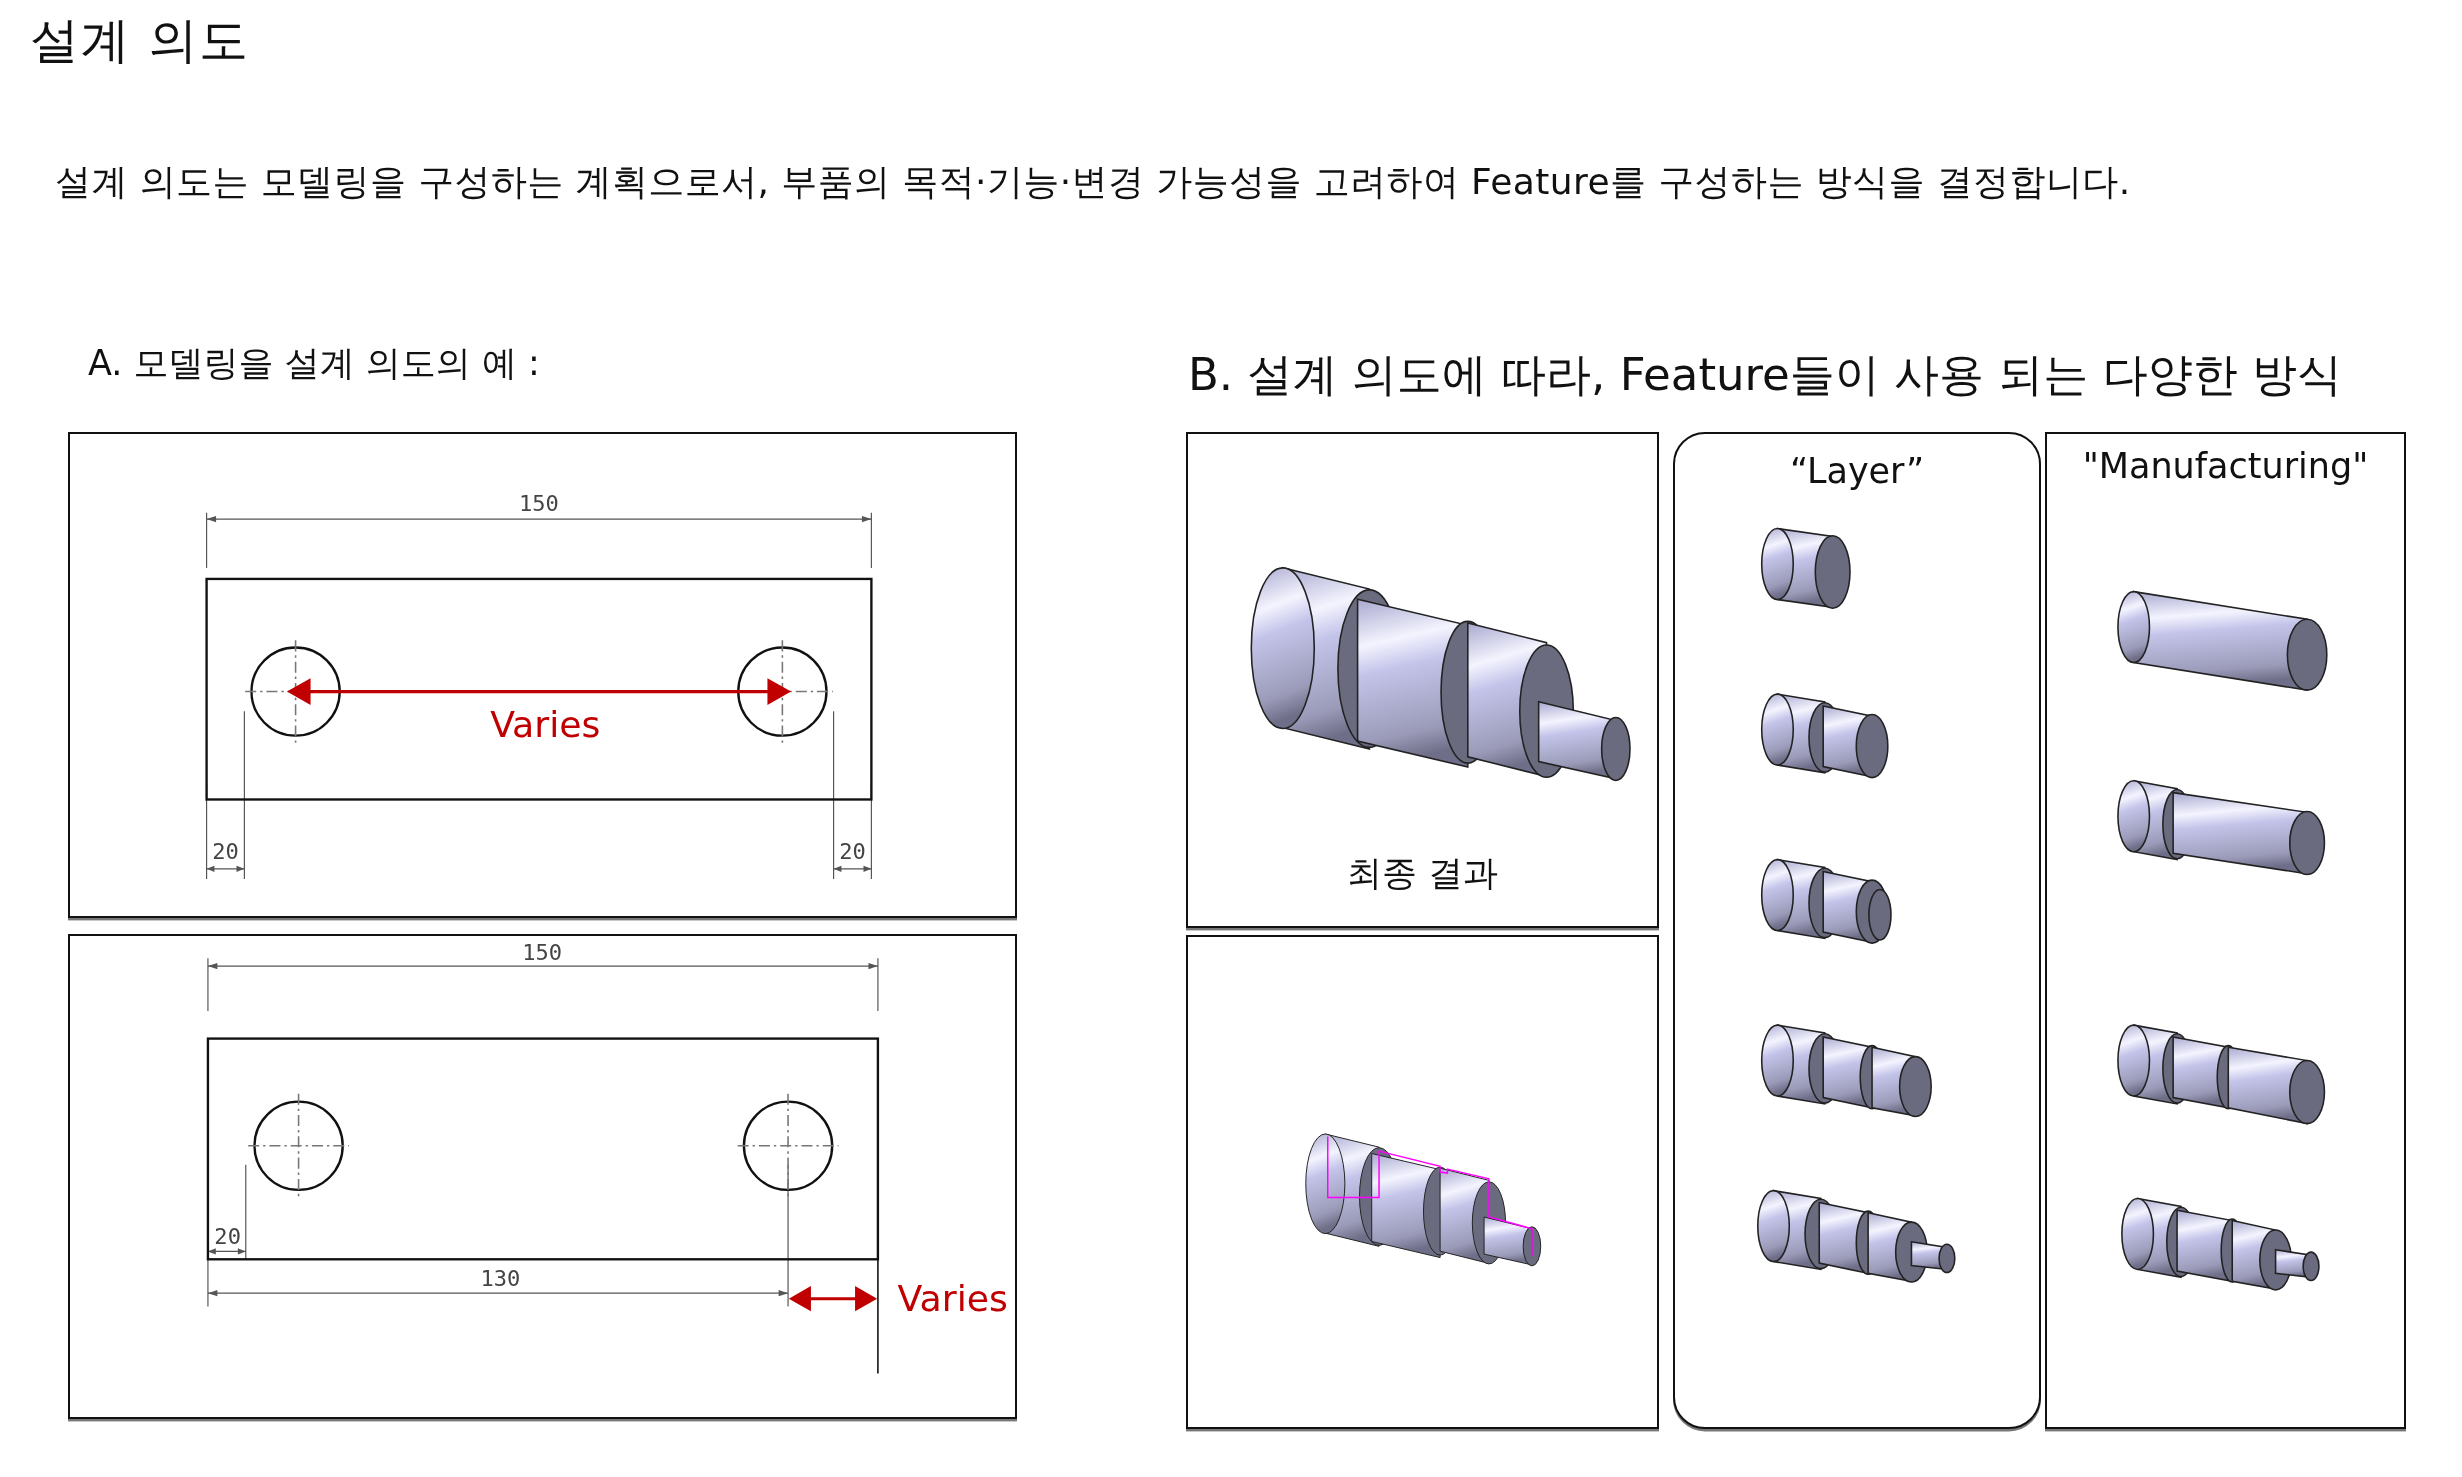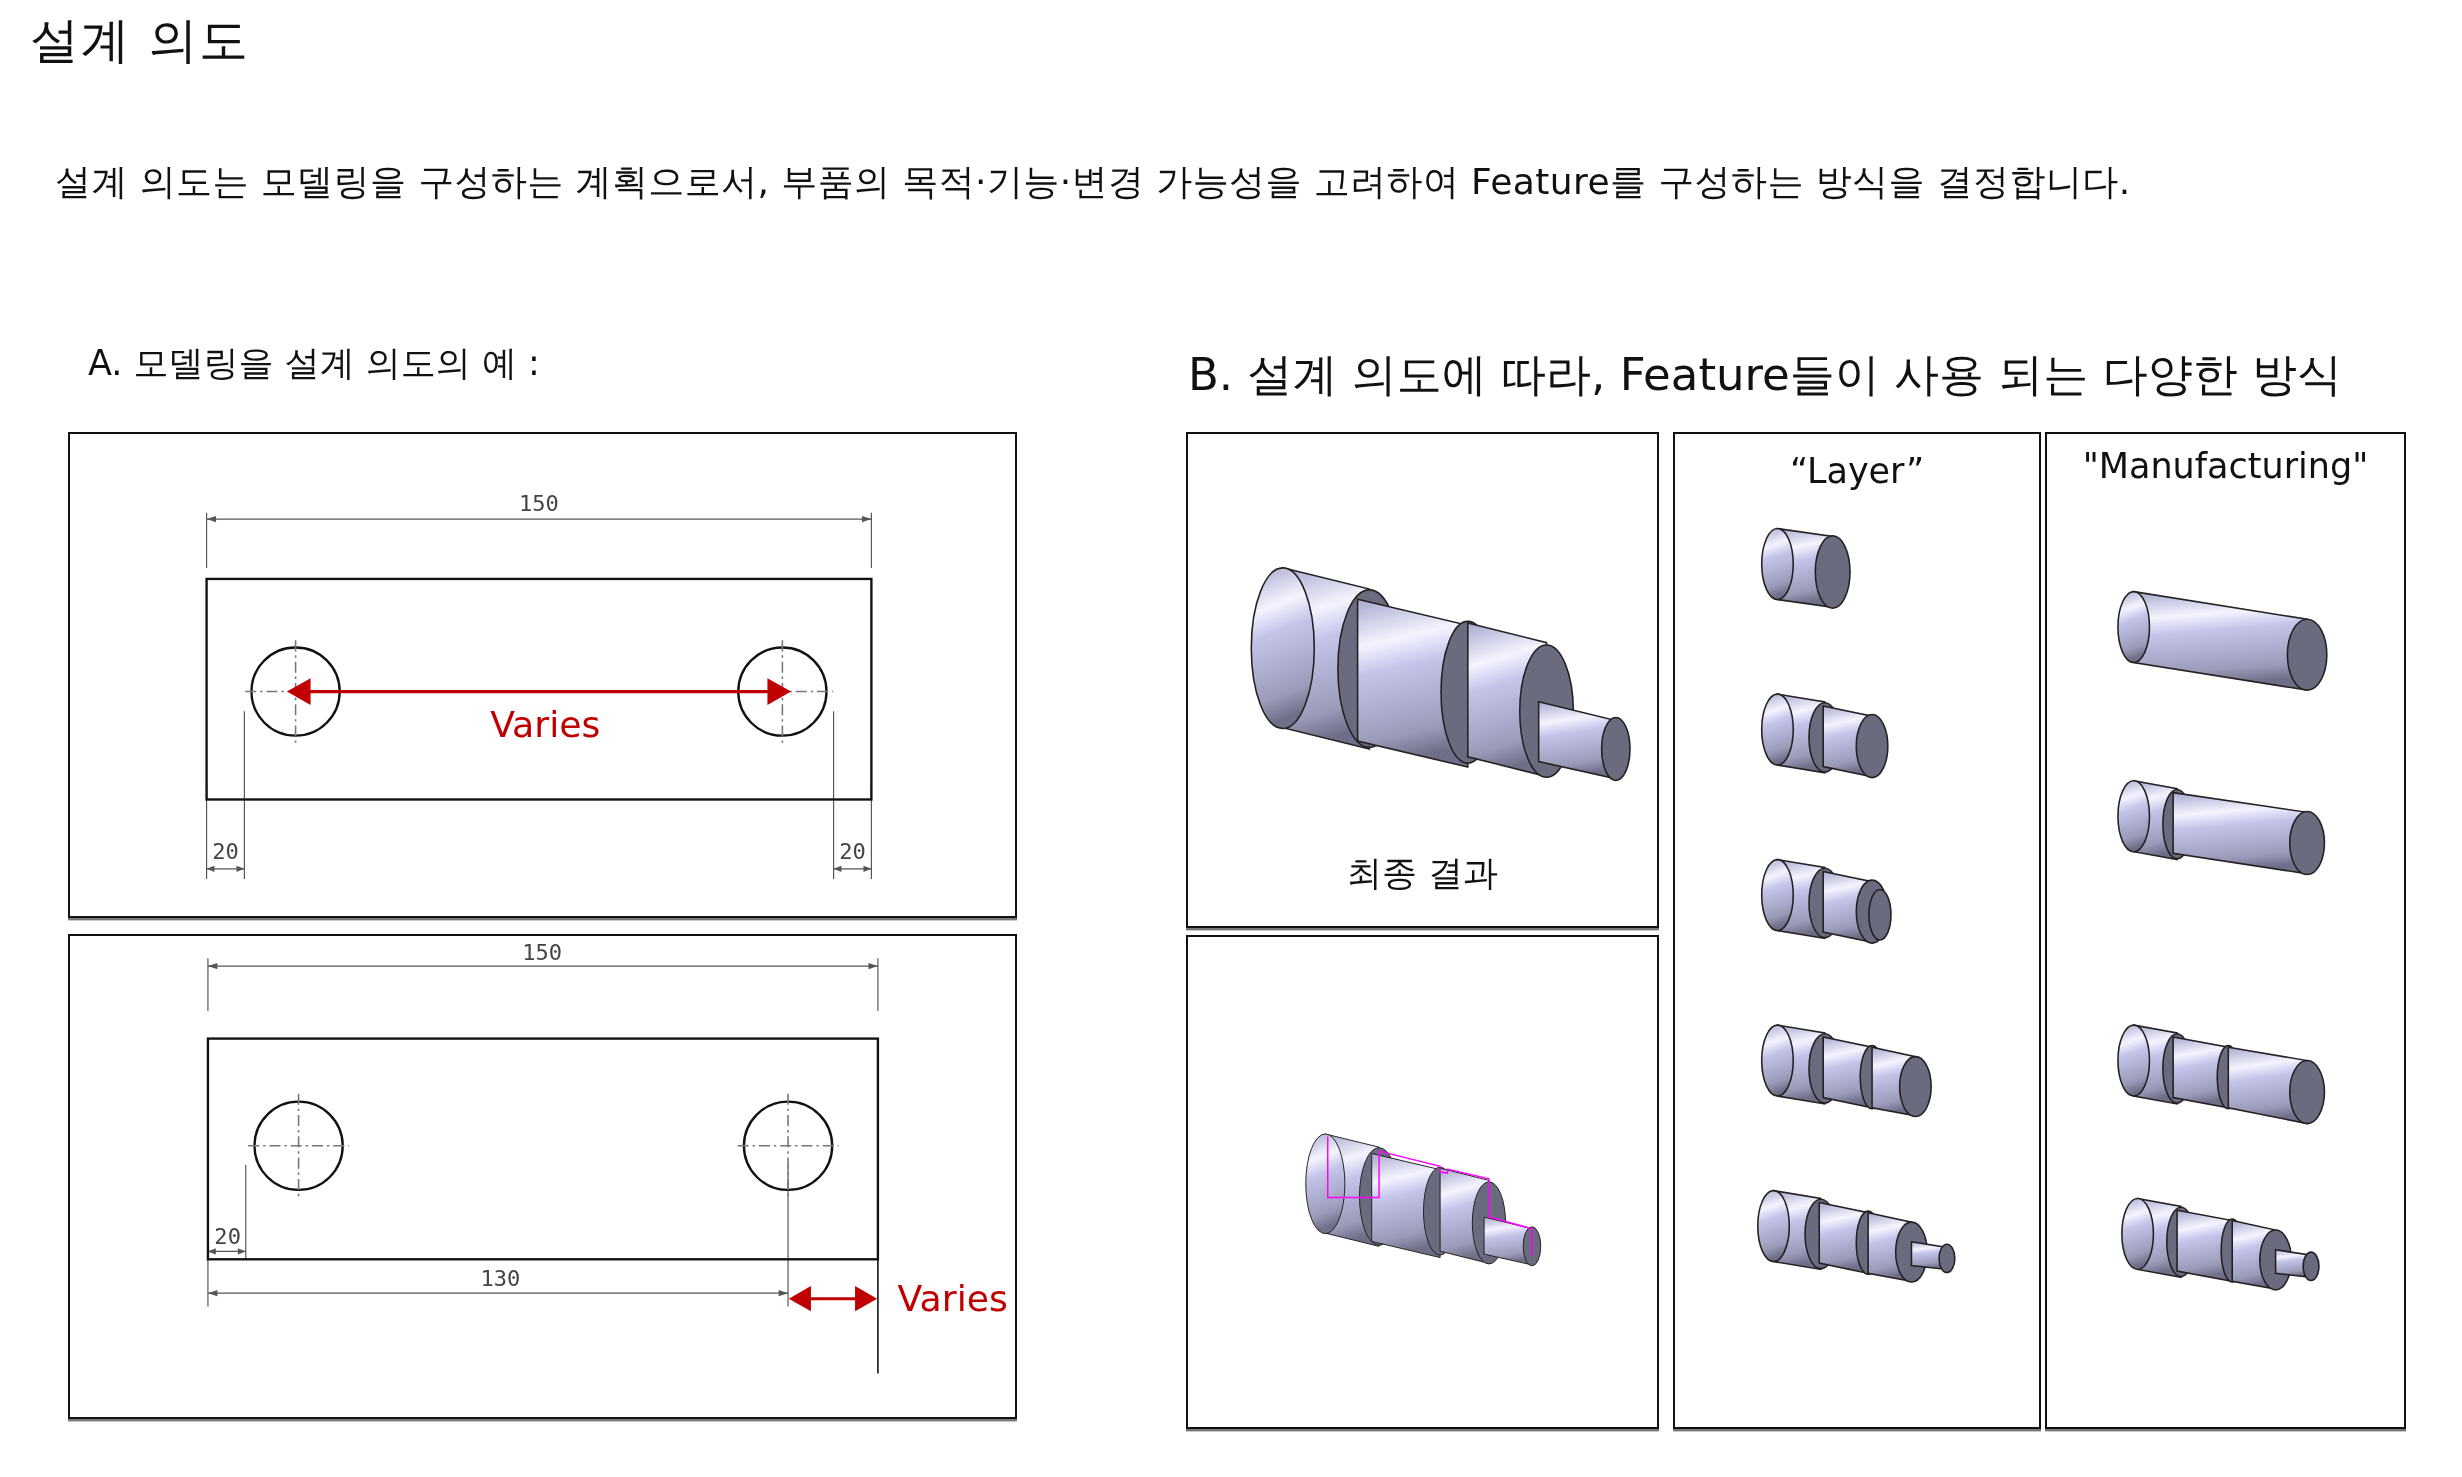--- a/index.html
+++ b/index.html
@@ -155,21 +155,21 @@
       <ellipse cx="290" cy="158" rx="34" ry="90" fill="#6b6b80" stroke="#222" stroke-width="2"></ellipse>
       <path d="M290,70 L390,95 L390,265 L290,240 Z" fill="url(#cyl)" stroke="#222" stroke-width="2"></path>
       <ellipse cx="390" cy="182" rx="34" ry="84" fill="#6b6b80" stroke="#222" stroke-width="2"></ellipse>
       <path d="M380,170 L478,194 L478,268 L380,246 Z" fill="url(#cyl)" stroke="#222" stroke-width="2"></path>
       <ellipse cx="478" cy="230" rx="18" ry="40" fill="#6b6b80" stroke="#222" stroke-width="2"></ellipse>
       <polyline points="60,5 60,130 165,130 165,35 290,66 290,78 305,80 305,72 390,92 390,170 478,194 478,250" fill="none" stroke="#ff00ff" stroke-width="3"></polyline>
     </g>
   </svg>
 </div>
 
-<div class="panel" style="left:1673px; top:432px; width:368px; height:997px;">
+<div class="panel" style="left:1673px; top:432px; width:368px; height:997px;border-radius:32px;">
   <div class="plabel" style="top:17.3px;">“Layer”</div>
   <svg width="361" height="997" viewBox="0 0 458 1265">
 
     <g transform="translate(110,120)">
       <path d="M20,0 L90,10 L90,100 L20,90 Z" fill="url(#cyl)" stroke="#222" stroke-width="2"></path>
       <ellipse cx="20" cy="45" rx="20" ry="45" fill="url(#cyl)" stroke="#222" stroke-width="2"></ellipse>
       <ellipse cx="90" cy="55" rx="22" ry="46" fill="#6b6b80" stroke="#222" stroke-width="2"></ellipse>
     </g>
 
     <g transform="translate(110,330)">

